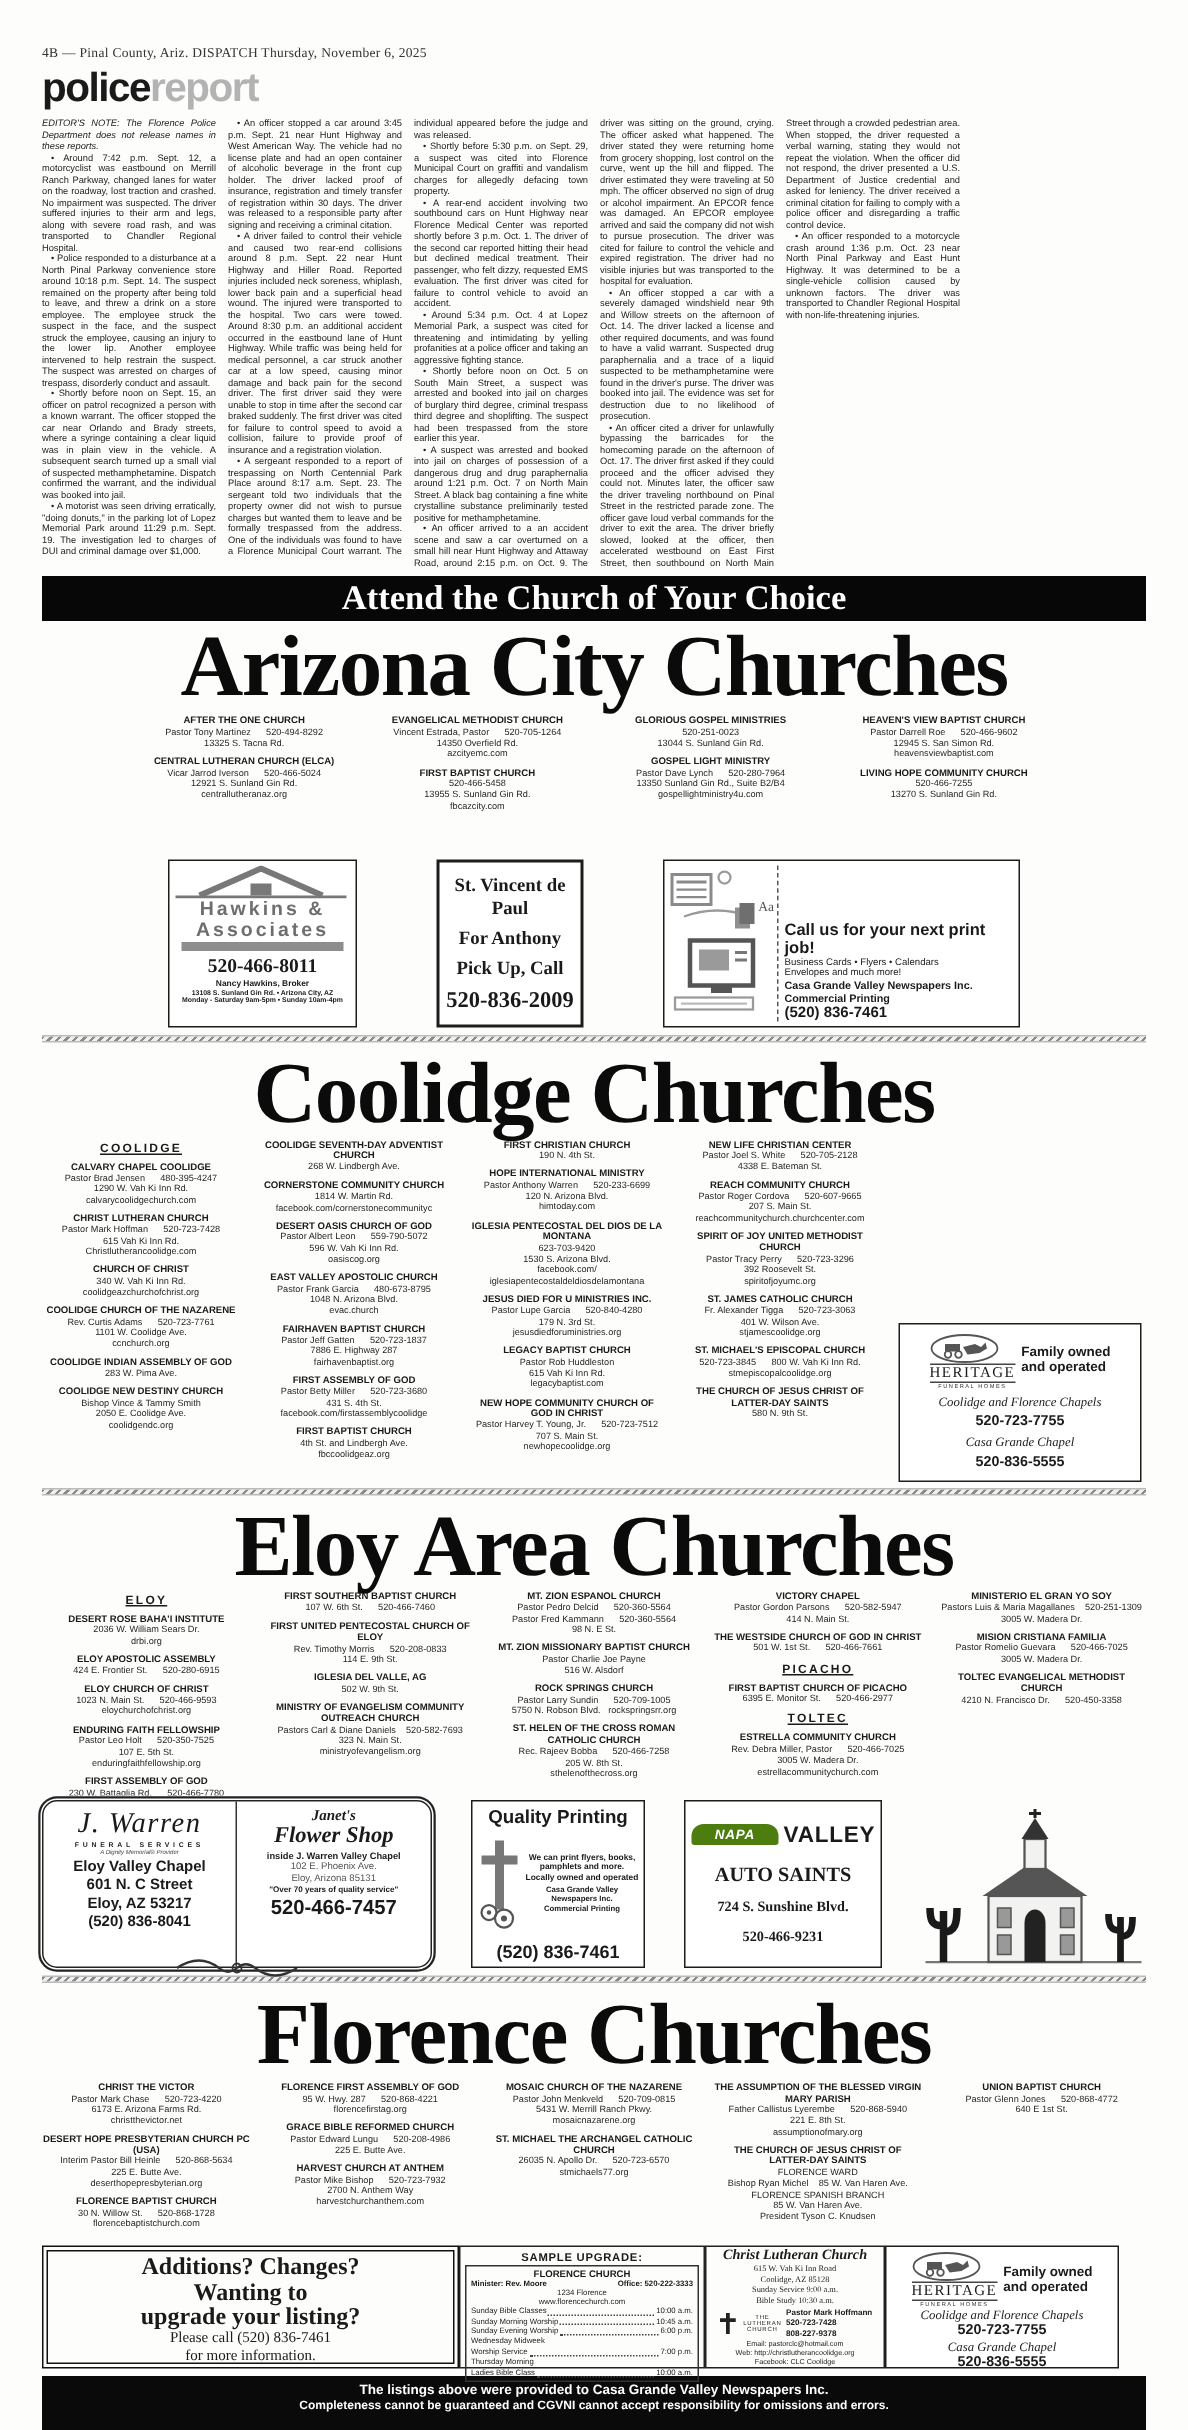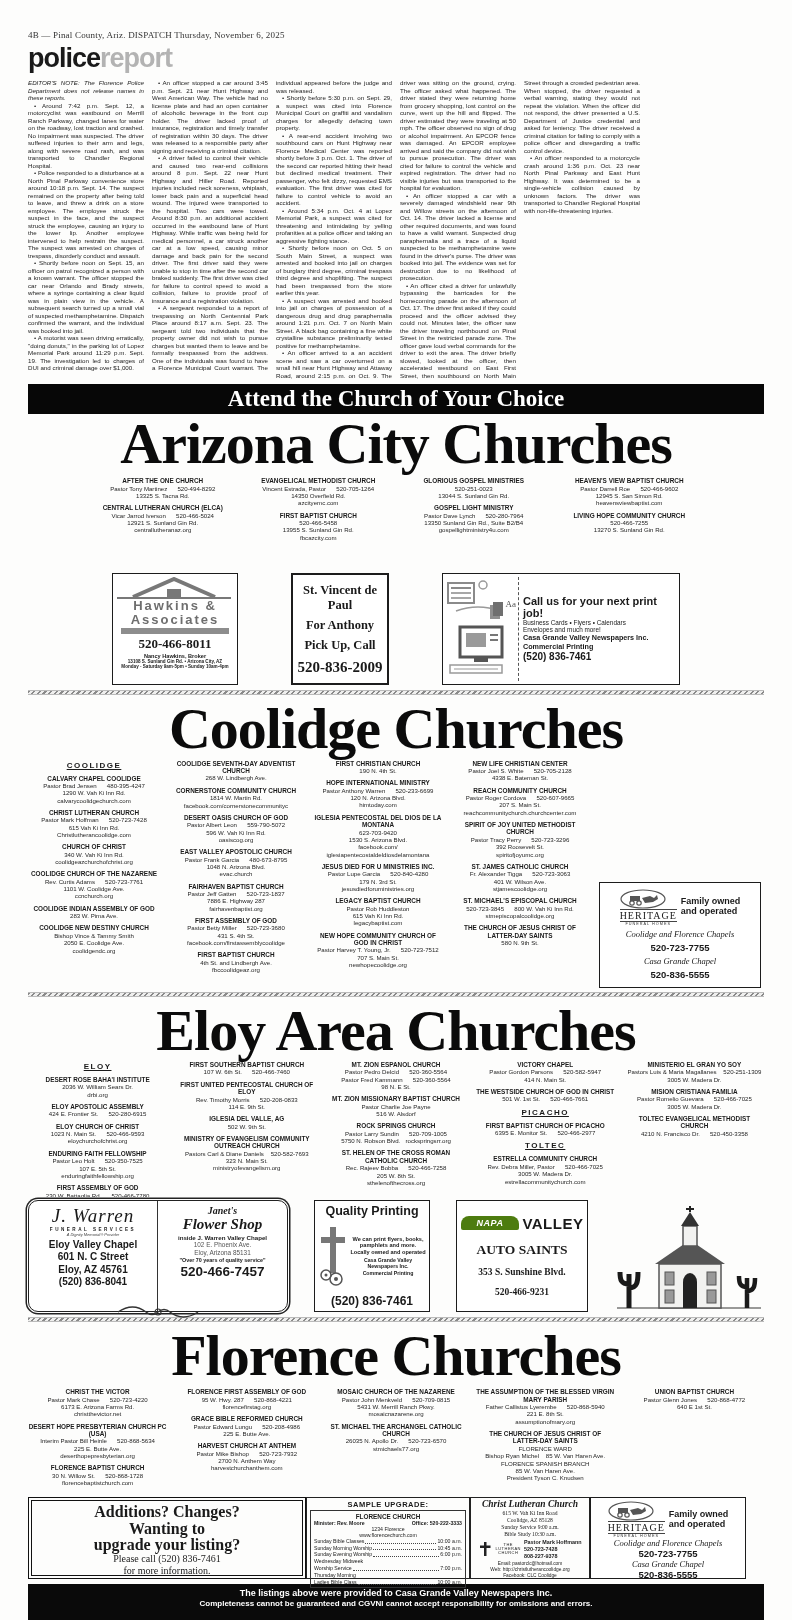--- a/index.html
+++ b/index.html
@@ -49,21 +49,21 @@
   .hk-small{font-size:4.6px;font-weight:bold;line-height:1.25}
   
   .stv{width:98px;border-width:2px;display:flex;flex-direction:column;justify-content:space-evenly;padding:2px}
   .stv div{font-family:"Liberation Serif",serif;font-weight:bold}
   .stv-l{font-size:12.5px}
   .stv-phone{font-size:15px}
   
   .printjob{width:238px;display:flex;text-align:left;padding:3px}
   .pj-art{width:72px;position:relative;flex:none}
   .pj-aa{position:absolute;top:22px;right:2px;font-size:9px;color:#555;font-family:"Liberation Serif",serif}
-  .pj-body{flex:1;border-left:1px dashed #555;padding-left:4px;display:flex;flex-direction:column;justify-content:center}
+  .pj-body{flex:1;border-left:1px dashed #555;padding-left:4px;display:flex;flex-direction:column;justify-content:flex-end}
   .pj-head{font-size:11px;font-weight:bold;line-height:1.05}
   .pj-line{font-size:6.4px;color:#222}
   .pj-co{font-size:7.2px;font-weight:bold}
   .pj-div{font-size:7.2px;font-weight:bold}
   .pj-phone{font-size:10px;font-weight:bold}
   
   .heritage{display:flex;flex-direction:column;padding:3px 2px;justify-content:space-evenly}
   .her-co{width:162px;height:106px}
   .her-top{display:flex;align-items:center;justify-content:center;gap:4px}
   .her-logo{text-align:center}
@@ -611,21 +611,21 @@
   </div>
 
   <div class="ads-row row2">
     <div class="jwbox">
       <div class="jw-half left">
         <div class="jw-name">J. Warren</div>
         <div class="jw-sub">FUNERAL SERVICES</div>
         <div class="jw-tag">A Dignity Memorial® Provider</div>
         <div class="jw-line">Eloy Valley Chapel</div>
         <div class="jw-line">601 N. C Street</div>
-        <div class="jw-line">Eloy, AZ 45761</div>
+        <div class="jw-line">Eloy, AZ 53217</div>
         <div class="jw-line">(520) 836-8041</div>
       </div>
       <div class="jw-half">
         <div class="jn-name1">Janet's</div>
         <div class="jn-name2">Flower Shop</div>
         <div class="jn-loc">inside J. Warren Valley Chapel</div>
         <div class="jn-addr">102 E. Phoenix Ave.</div>
         <div class="jn-addr">Eloy, Arizona 85131</div>
         <div class="jn-quote">"Over 70 years of quality service"</div>
         <div class="jn-phone">520-466-7457</div>
@@ -654,21 +654,21 @@
         </div>
       </div>
       <div class="qp-phone">(520) 836-7461</div>
     </div>
     <div class="ad napa">
       <div class="napa-row">
         <span class="napa-logo">NAPA</span>
         <span class="napa-name">VALLEY</span>
       </div>
       <div class="napa-name2">AUTO SAINTS</div>
-      <div class="napa-addr">353 S. Sunshine Blvd.</div>
+      <div class="napa-addr">724 S. Sunshine Blvd.</div>
       <div class="napa-phone">520-466-9231</div>
     </div>
     <div class="church-art">
       <svg width="148" height="106" viewBox="0 0 148 106">
         <line x1="2" y1="102" x2="146" y2="102" stroke="#777" stroke-width="1.5"></line>
         <rect x="44" y="58" width="62" height="44" fill="#f2f2f0" stroke="#555" stroke-width="1.5"></rect>
         <polygon points="40,58 75,34 110,58" fill="#555"></polygon>
         <rect x="68" y="20" width="14" height="20" fill="#f2f2f0" stroke="#555" stroke-width="1.5"></rect>
         <polygon points="66,20 75,6 84,20" fill="#333"></polygon>
         <line x1="75" y1="6" x2="75" y2="0" stroke="#222" stroke-width="2"></line>

